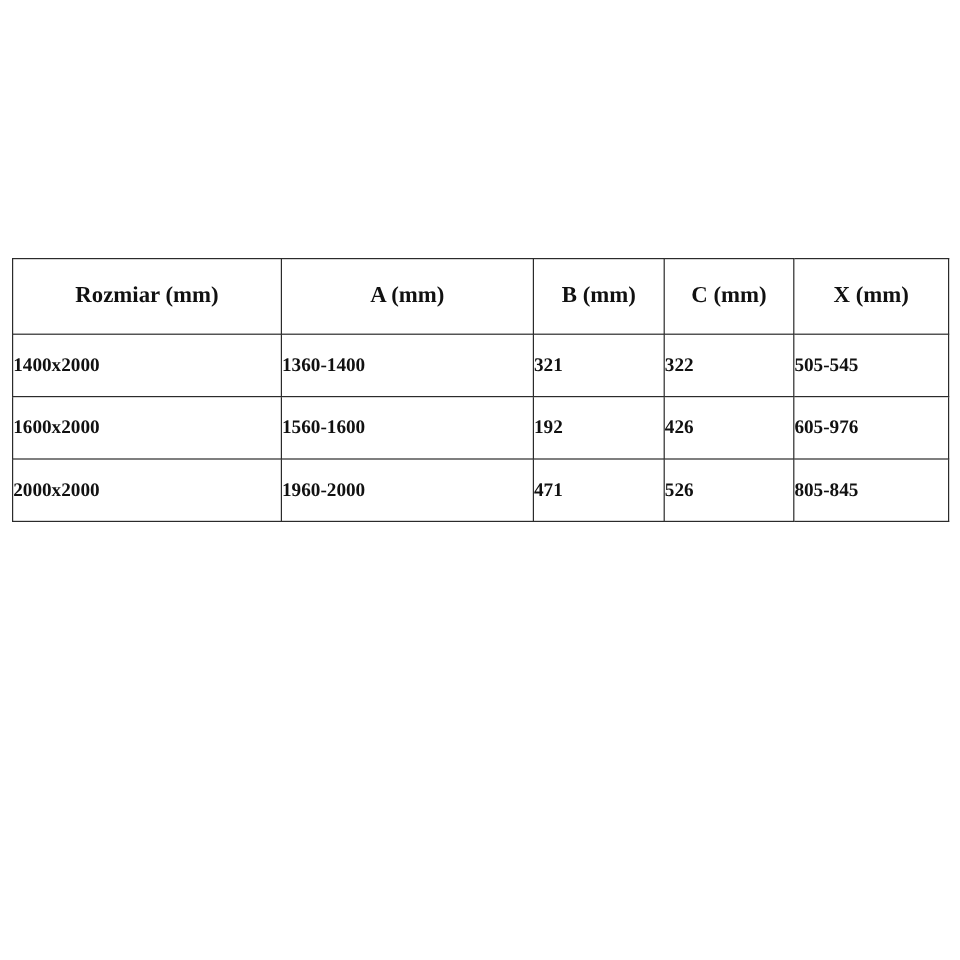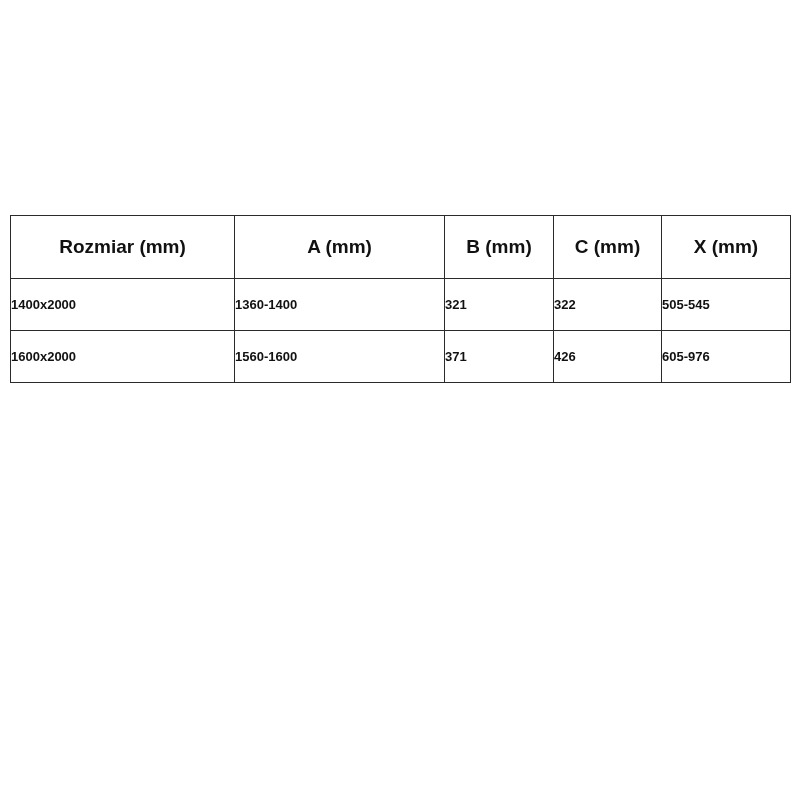--- a/index.html
+++ b/index.html
@@ -30,28 +30,29 @@
     border-collapse: collapse;
     width: 780px;
     table-layout: fixed;
   }
   table.spec td, table.spec th {
     border: 1px solid #2b2b2b;
     vertical-align: middle;
     font-weight: bold;
     color: #111111;
     padding: 0;
+    font-family: Liberation Serif, serif;
   }
   table.spec thead th {
     height: 62px;
     font-size: 19px;
   }
   table.spec tbody td {
     height: 51px;
-    font-size: 13px;
+    font-size: 16px;
   }
   
   col.c0 { width: 224px; }
   col.c1 { width: 210px; }
   col.c2 { width: 109px; }
   col.c3 { width: 108px; }
   col.c4 { width: 129px; }
 </style>
 </head>
 <body>
@@ -79,20 +80,27 @@
         <tr>
           <td>1400x2000</td>
           <td>1360-1400</td>
           <td>321</td>
           <td>322</td>
           <td>505-545</td>
         </tr>
         <tr>
           <td>1600x2000</td>
           <td>1560-1600</td>
-          <td>371</td>
+          <td>192</td>
           <td>426</td>
           <td>605-976</td>
+        </tr>
+        <tr>
+          <td>2000x2000</td>
+          <td>1960-2000</td>
+          <td>471</td>
+          <td>526</td>
+          <td>805-845</td>
         </tr>
       </tbody>
     </table>
   </div>
 </div>
 
 </body></html>

